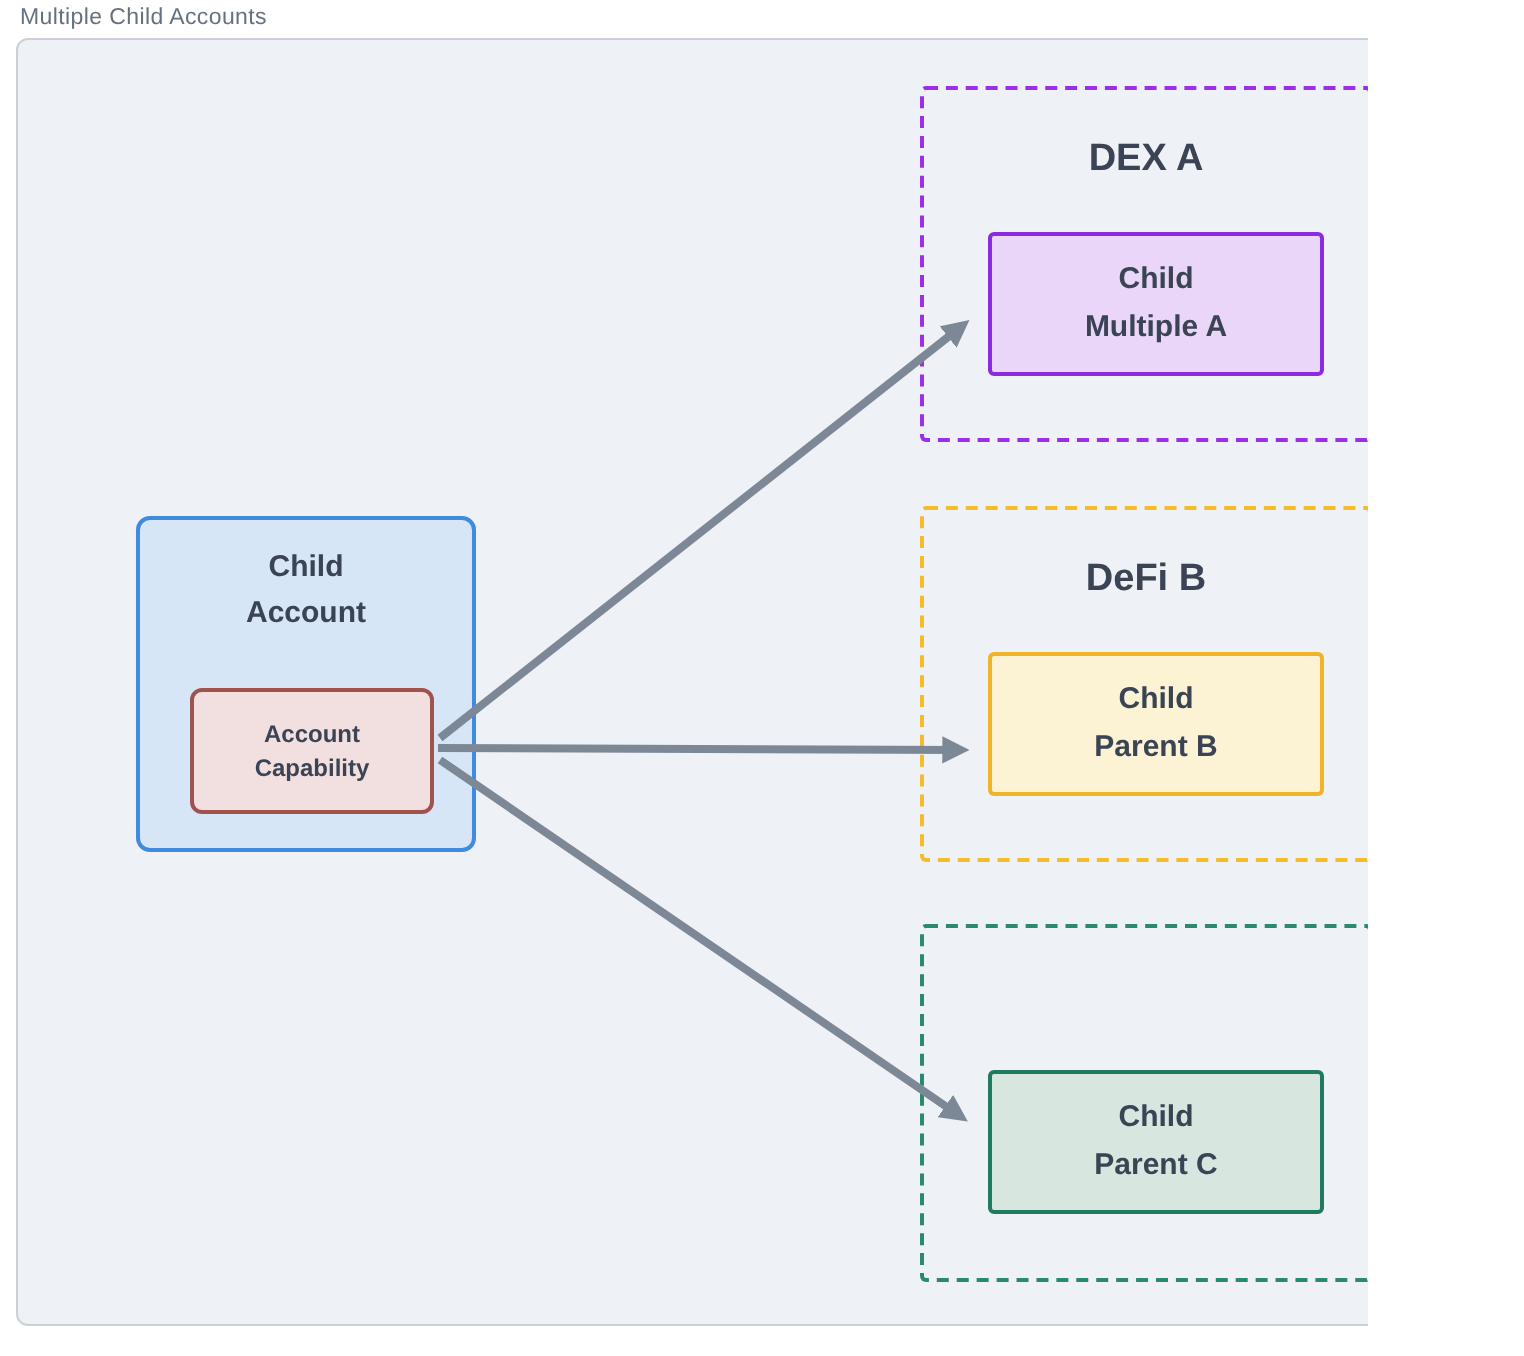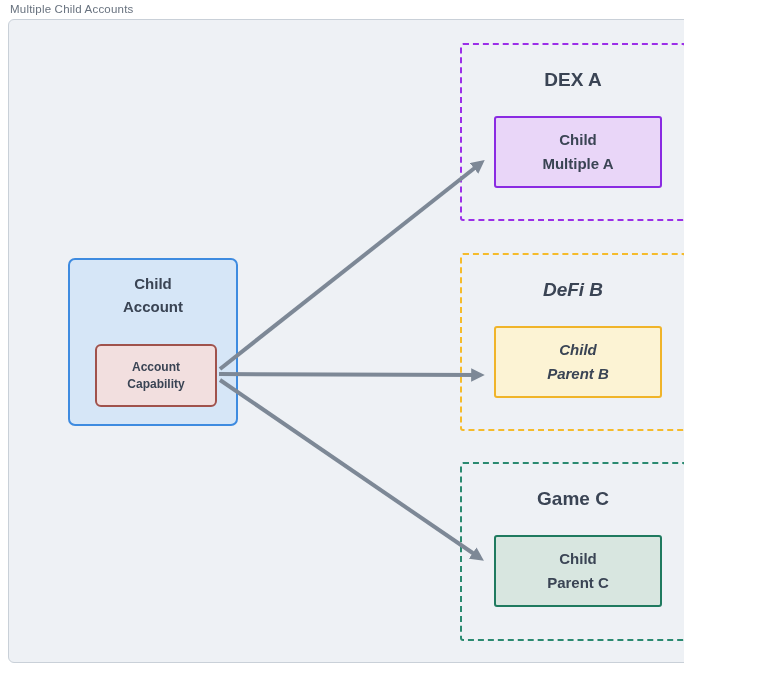--- a/index.html
+++ b/index.html
@@ -73,21 +73,21 @@
   .child-group {
     position: absolute;
     left: 460px;
     width: 226px;
     height: 178px;
     border-width: 2px;
     border-style: dashed;
     border-radius: 3px;
   }
   .group-a { top: 43px;  border-color: var(--dex-dash, #9b2fe8); }
-  .group-b { top: 253px; border-color: var(--defi-dash, #f5bb2b); font-style: italic; }
+  .group-b { top: 253px; border-color: var(--defi-dash, #f5bb2b); }
   .group-c { top: 462px; height: 179px; border-color: var(--game-dash, #2a8a70); }
   .group-label {
     position: absolute;
     top: 24px;
     left: 0;
     width: 100%;
     font-size: 19px;
     font-weight: 600;
   }
   .child-box {
@@ -154,21 +154,20 @@
 
   <div class="child-group group-b">
     <div class="box-label group-label">DeFi B</div>
     <div class="child-box box-b">
       <div class="box-label">Child</div>
       <div class="box-label">Parent B</div>
     </div>
   </div>
 
   <div class="child-group group-c">
-    <div class="box-label group-label">Game C</div>
     <div class="child-box box-c">
       <div class="box-label">Child</div>
       <div class="box-label">Parent C</div>
     </div>
   </div>
 
   <svg class="arrows" viewBox="0 0 762 678" xmlns="http://www.w3.org/2000/svg">
     <defs>
       <marker id="ah" class="arrow-head" viewBox="0 0 10 10" refX="6.5" refY="5" markerWidth="3.4" markerHeight="3.4" orient="auto-start-reverse">
         <path class="arrow-head" d="M0 0 L10 5 L0 10 z"></path>

